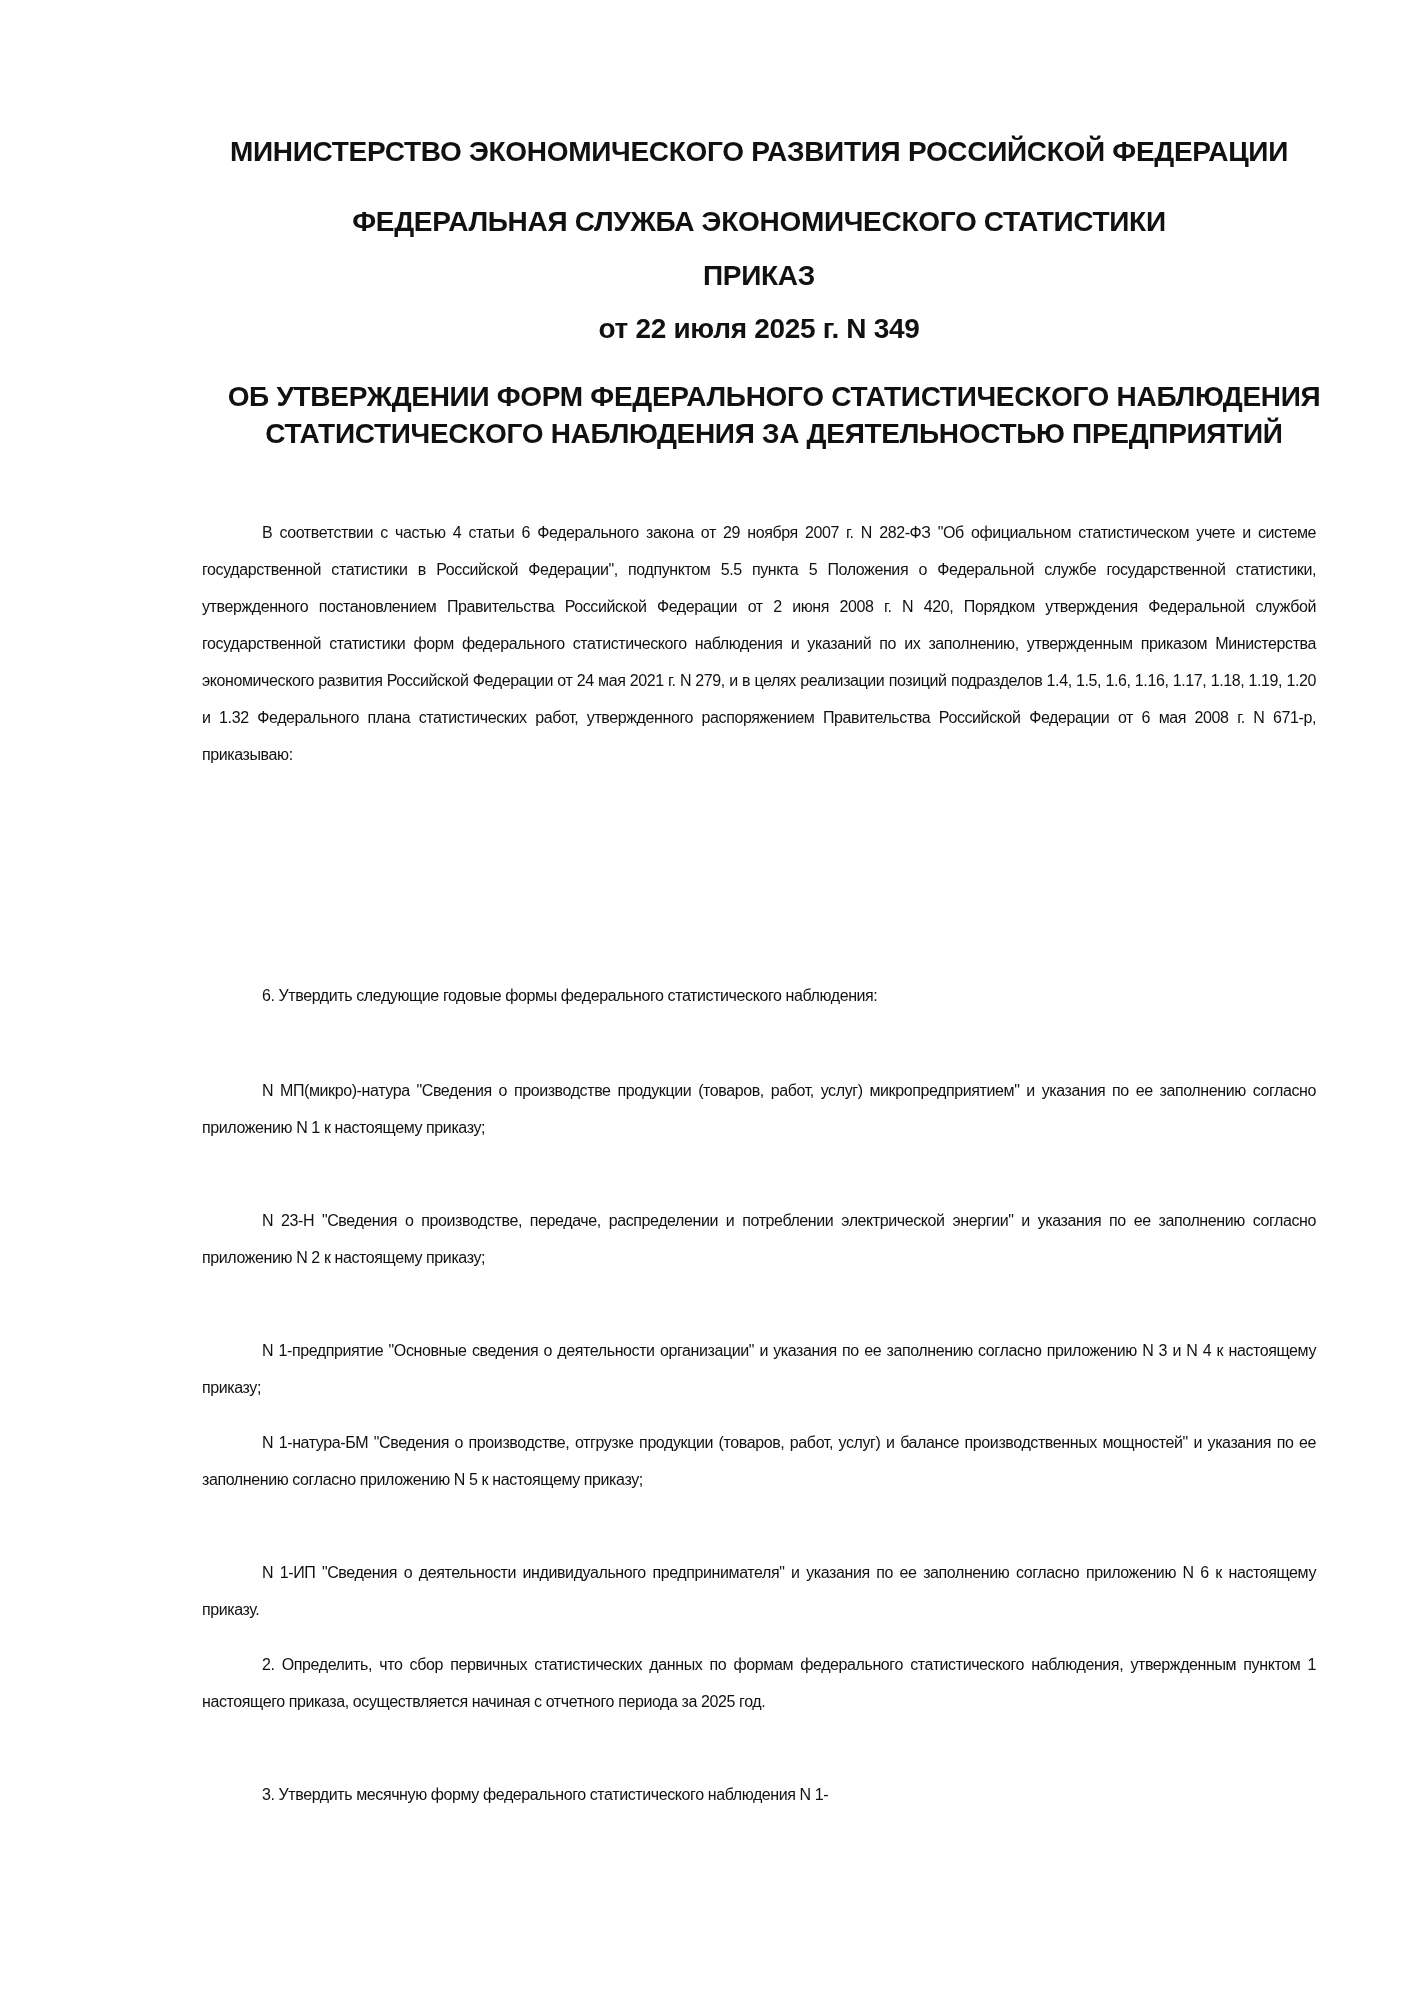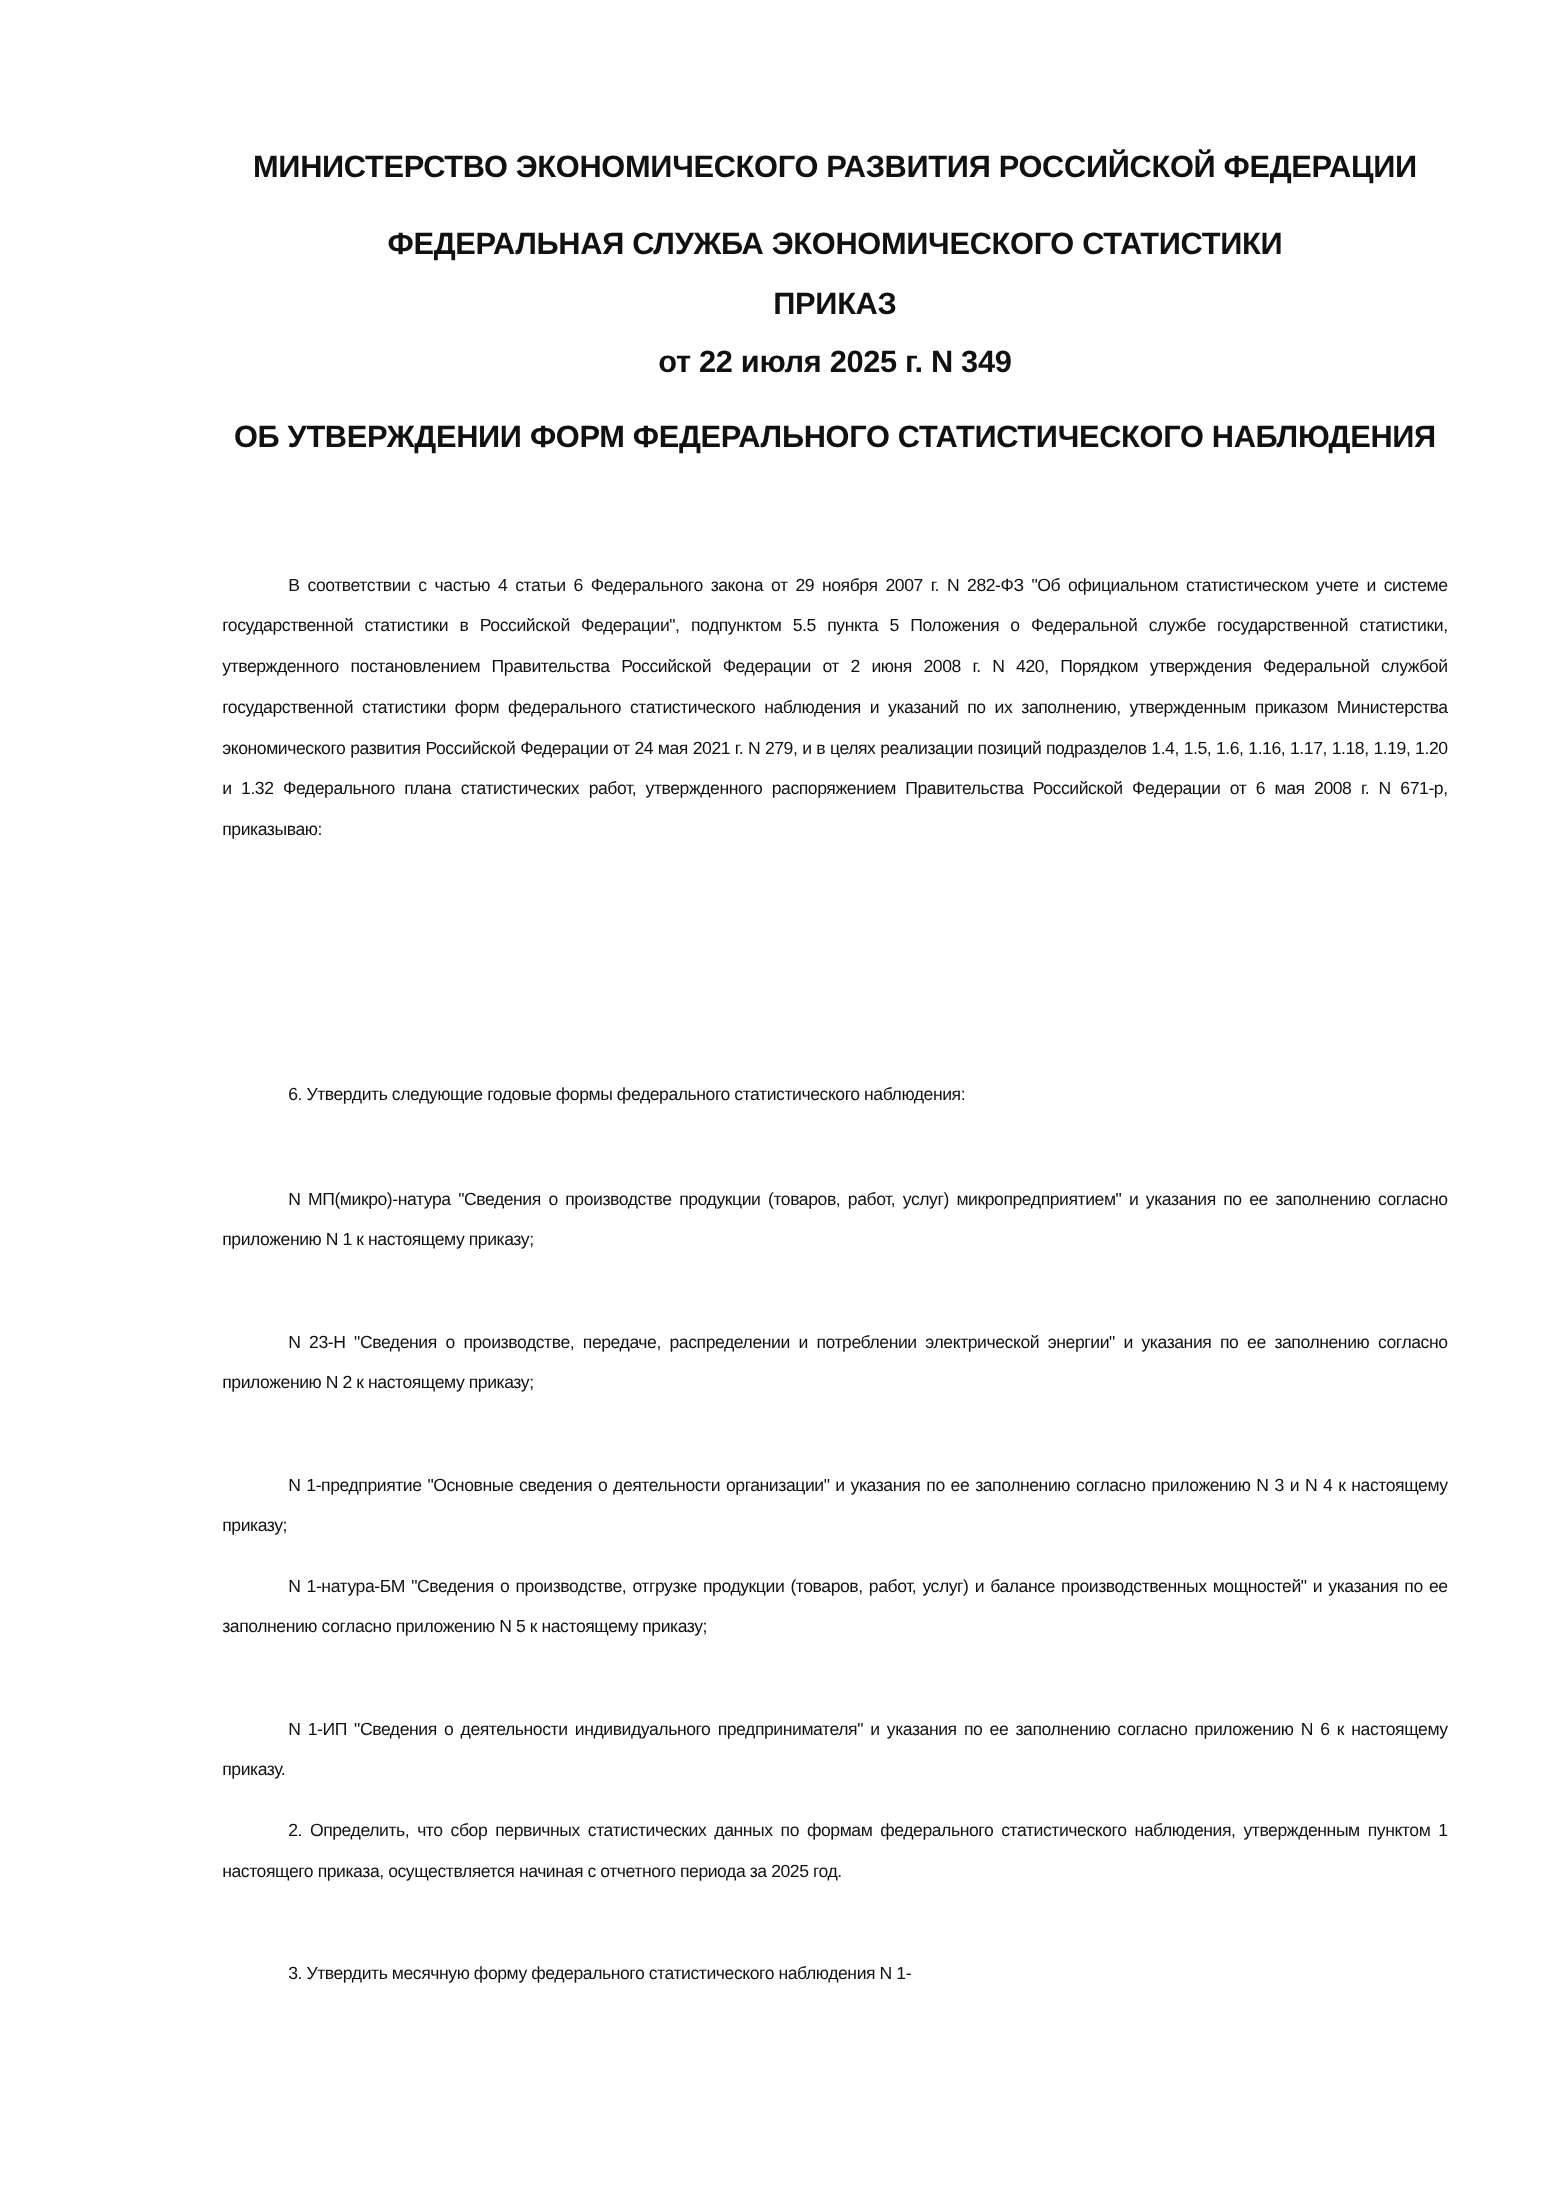--- a/index.html
+++ b/index.html
@@ -27,21 +27,21 @@
       font-size: 28px;
       letter-spacing: -0.3px;
       line-height: 32px;
       white-space: nowrap;
     }
     .ministry { position: absolute; left: 0; width: 1114px; top: 136px; }
     .service { position: absolute; left: 0; width: 1114px; top: 206px; }
     .order-title { position: absolute; left: 0; width: 1114px; top: 260px; }
     .order-date { position: absolute; left: 0; width: 1114px; top: 313px; }
     .subject {
-      position: absolute; left: 0; width: 1114px; top: 378px;
+      position: absolute; left: 15px; width: 1114px; top: 378px;
       line-height: 37px;
     }
     .subject span { display: block; }
     .body-text {
       position: absolute;
       left: 0;
       width: 1114px;
       font-size: 16px;
       line-height: 37px;
       text-align: justify;
@@ -70,20 +70,21 @@
   <div class="hdr ministry">МИНИСТЕРСТВО ЭКОНОМИЧЕСКОГО РАЗВИТИЯ РОССИЙСКОЙ ФЕДЕРАЦИИ</div>
 
   <div class="hdr service">ФЕДЕРАЛЬНАЯ СЛУЖБА ЭКОНОМИЧЕСКОГО СТАТИСТИКИ</div>
 
   <div class="hdr order-title">ПРИКАЗ</div>
 
   <div class="hdr order-date">от 22 июля 2025 г. N 349</div>
 
   <div class="hdr subject">
     <span>ОБ УТВЕРЖДЕНИИ ФОРМ ФЕДЕРАЛЬНОГО СТАТИСТИЧЕСКОГО НАБЛЮДЕНИЯ</span>
+    <span>СТАТИСТИЧЕСКОГО НАБЛЮДЕНИЯ ЗА ДЕЯТЕЛЬНОСТЬЮ ПРЕДПРИЯТИЙ</span>
   </div>
 
   <div class="body-text p-intro">
     <p>В соответствии с частью 4 статьи 6 Федерального закона от 29 ноября 2007 г. N 282-ФЗ "Об официальном статистическом учете и системе государственной статистики в Российской Федерации", подпунктом 5.5 пункта 5 Положения о Федеральной службе государственной статистики, утвержденного постановлением Правительства Российской Федерации от 2 июня 2008 г. N 420, Порядком утверждения Федеральной службой государственной статистики форм федерального статистического наблюдения и указаний по их заполнению, утвержденным приказом Министерства экономического развития Российской Федерации от 24 мая 2021 г. N 279, и в целях реализации позиций подразделов 1.4, 1.5, 1.6, 1.16, 1.17, 1.18, 1.19, 1.20 и 1.32 Федерального плана статистических работ, утвержденного распоряжением Правительства Российской Федерации от 6 мая 2008 г. N 671-р, приказываю:</p>
   </div>
 
   <div class="body-text p-1">
     <p>6. Утвердить следующие годовые формы федерального статистического наблюдения:</p>
   </div>
 

